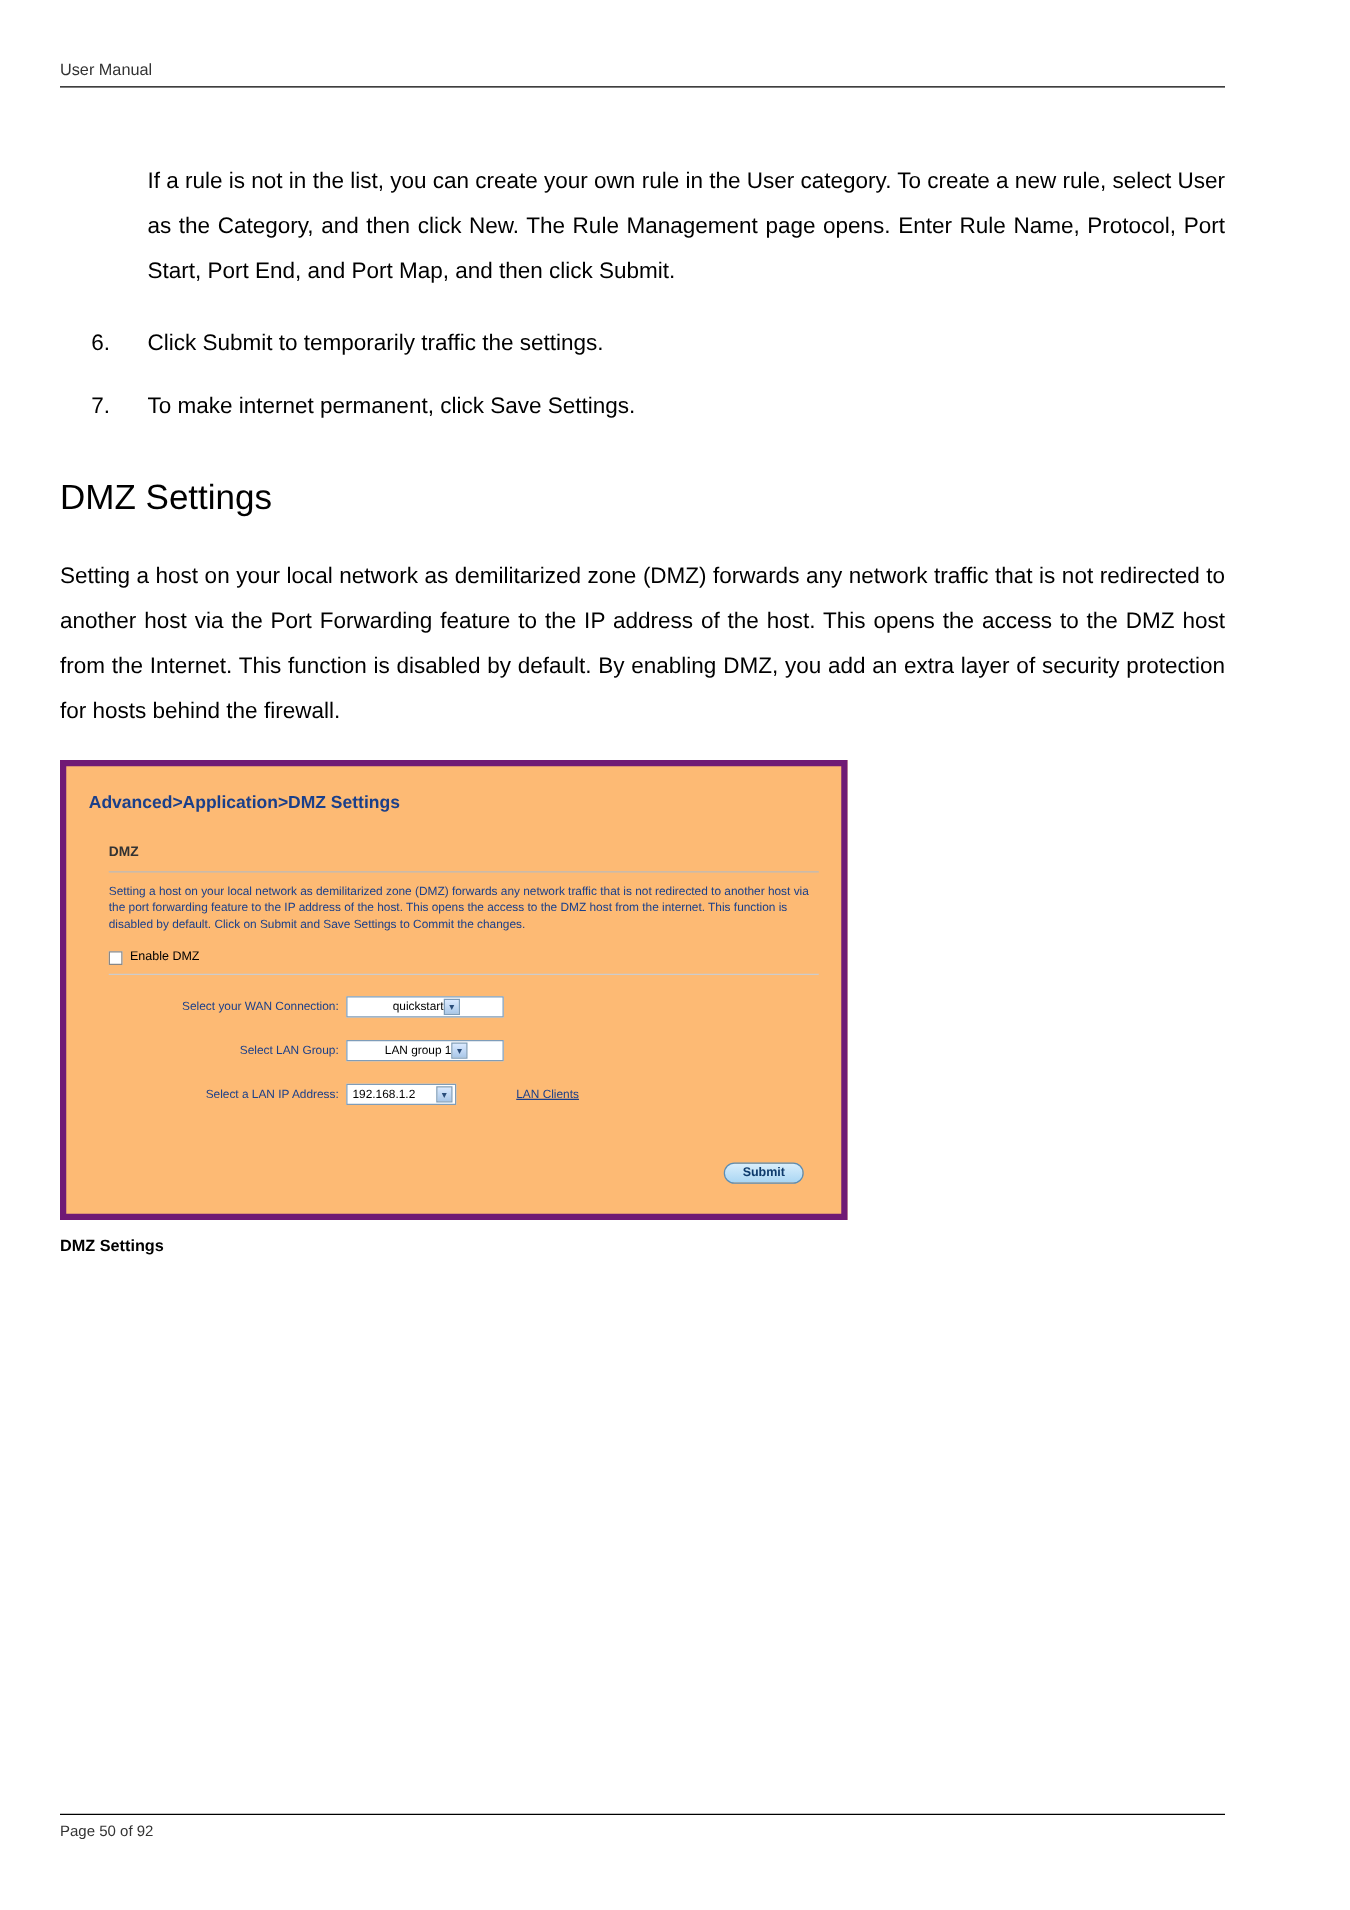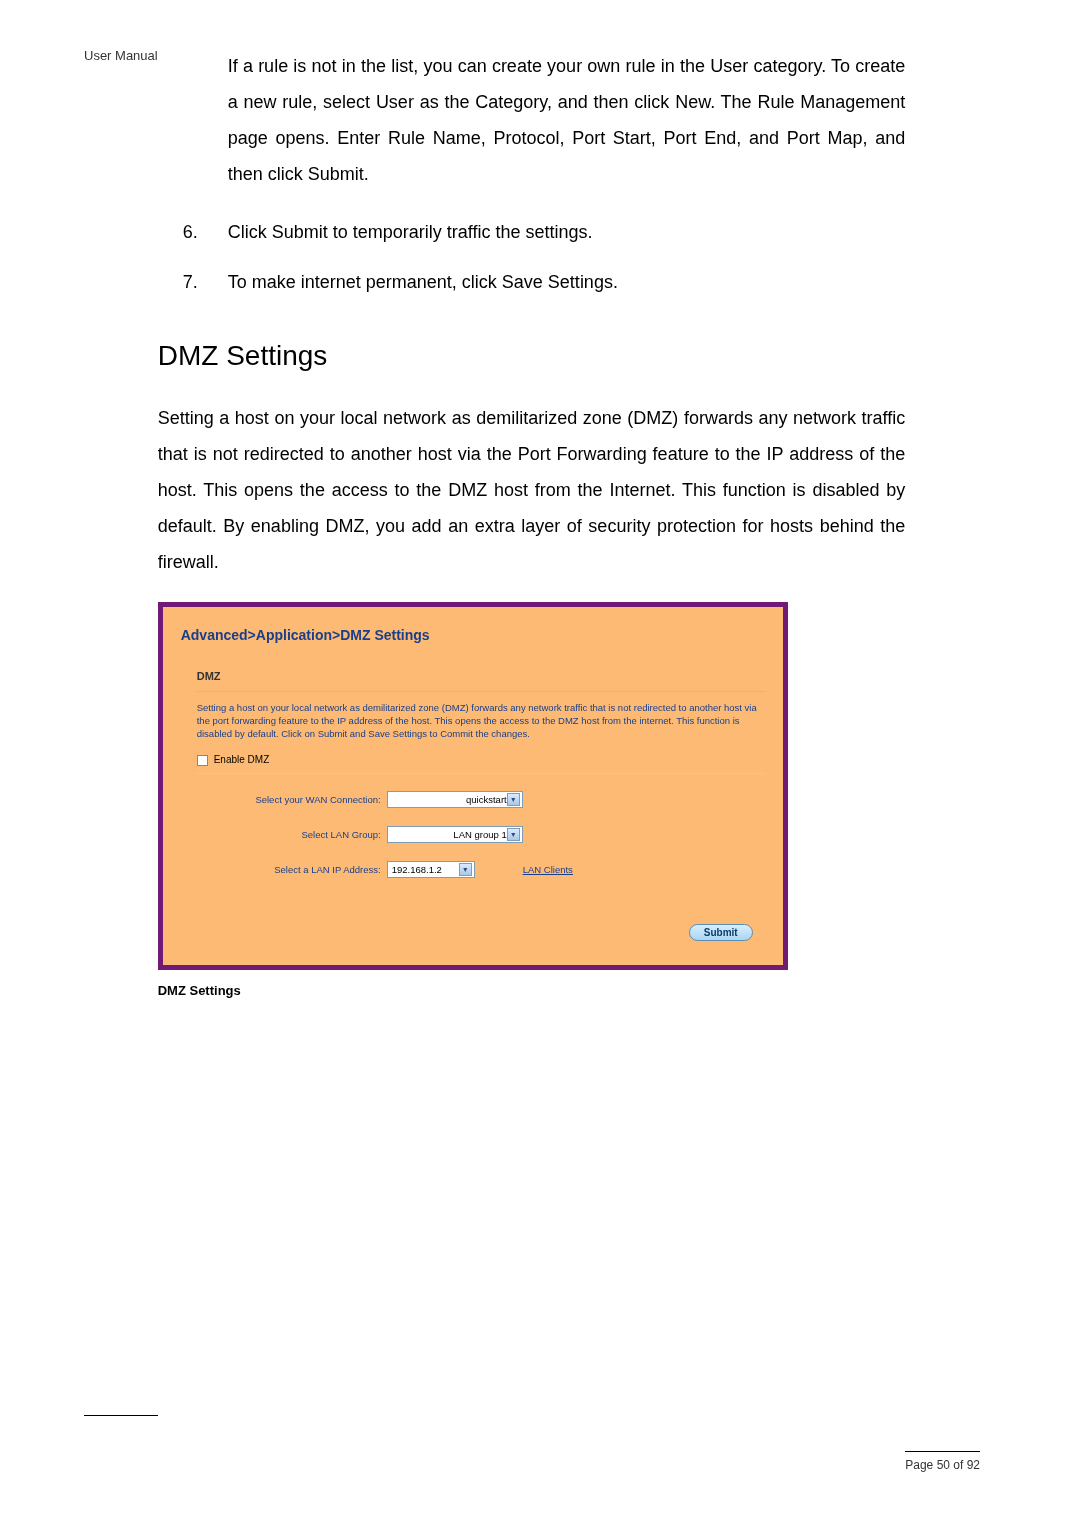--- a/index.html
+++ b/index.html
@@ -5,24 +5,24 @@
   * { box-sizing: border-box; margin: 0; padding: 0; }
   body {
     font-family: Arial, Helvetica, sans-serif;
     background: #fff;
     width: 1080px;
     height: 1528px;
     position: relative;
     color: #000;
   }
   .page {
-    padding: 48px 100px 56px 84px;
+    padding: 48px 100px 56px 48px;
     height: 100%;
     display: flex;
-    flex-direction: row;
+    flex-direction: column;
   }
   .header {
     font-size: 13px;
     color: #333;
     padding-bottom: 6px;
     border-bottom: 1.5px solid #000;
     margin-bottom: 56px;
   }
   .content {
     flex: 1;
@@ -120,21 +120,21 @@
   .select {
     border: 1px solid #7f9db9;
     background: #fff;
     height: 17px;
     display: inline-flex;
     align-items: center;
     padding: 0 2px 0 4px;
     font-size: 9.5px;
     color: #000;
   }
-  .select.wide { width: 136px; justify-content: flex-end; }
+  .select.wide { width: 126px; justify-content: center; }
   .select.narrow { width: 88px; justify-content: space-between; }
   .select .arrow {
     width: 13px; height: 13px;
     background: linear-gradient(#dbeaff,#a9c7e8);
     border: 1px solid #7f9db9;
     display: inline-flex; align-items:center; justify-content:center;
     font-size: 8px; color: #2a4d7a;
   }
   .lan-link {
     color: #1a3f8a;

